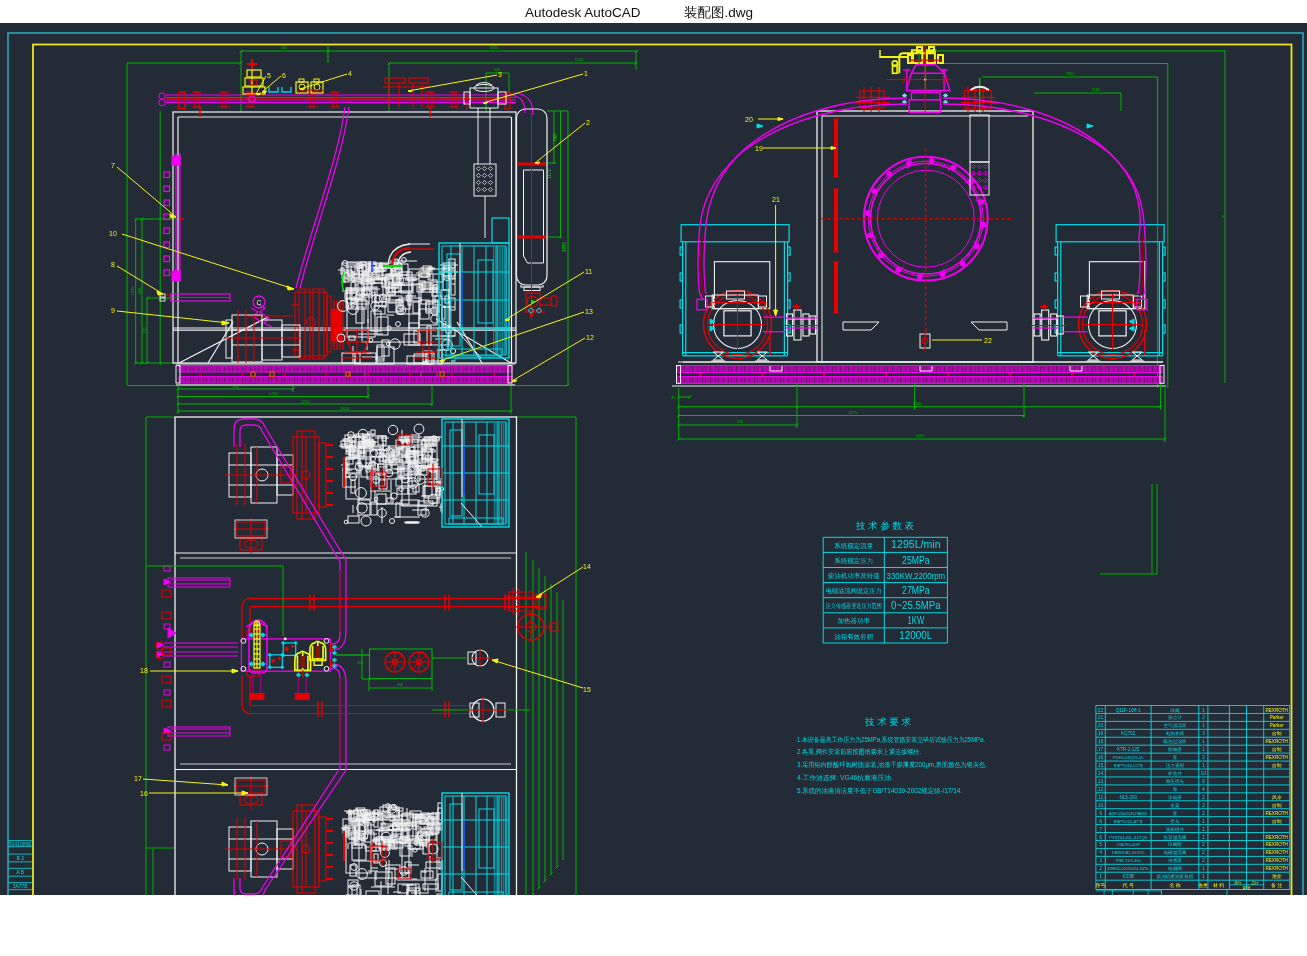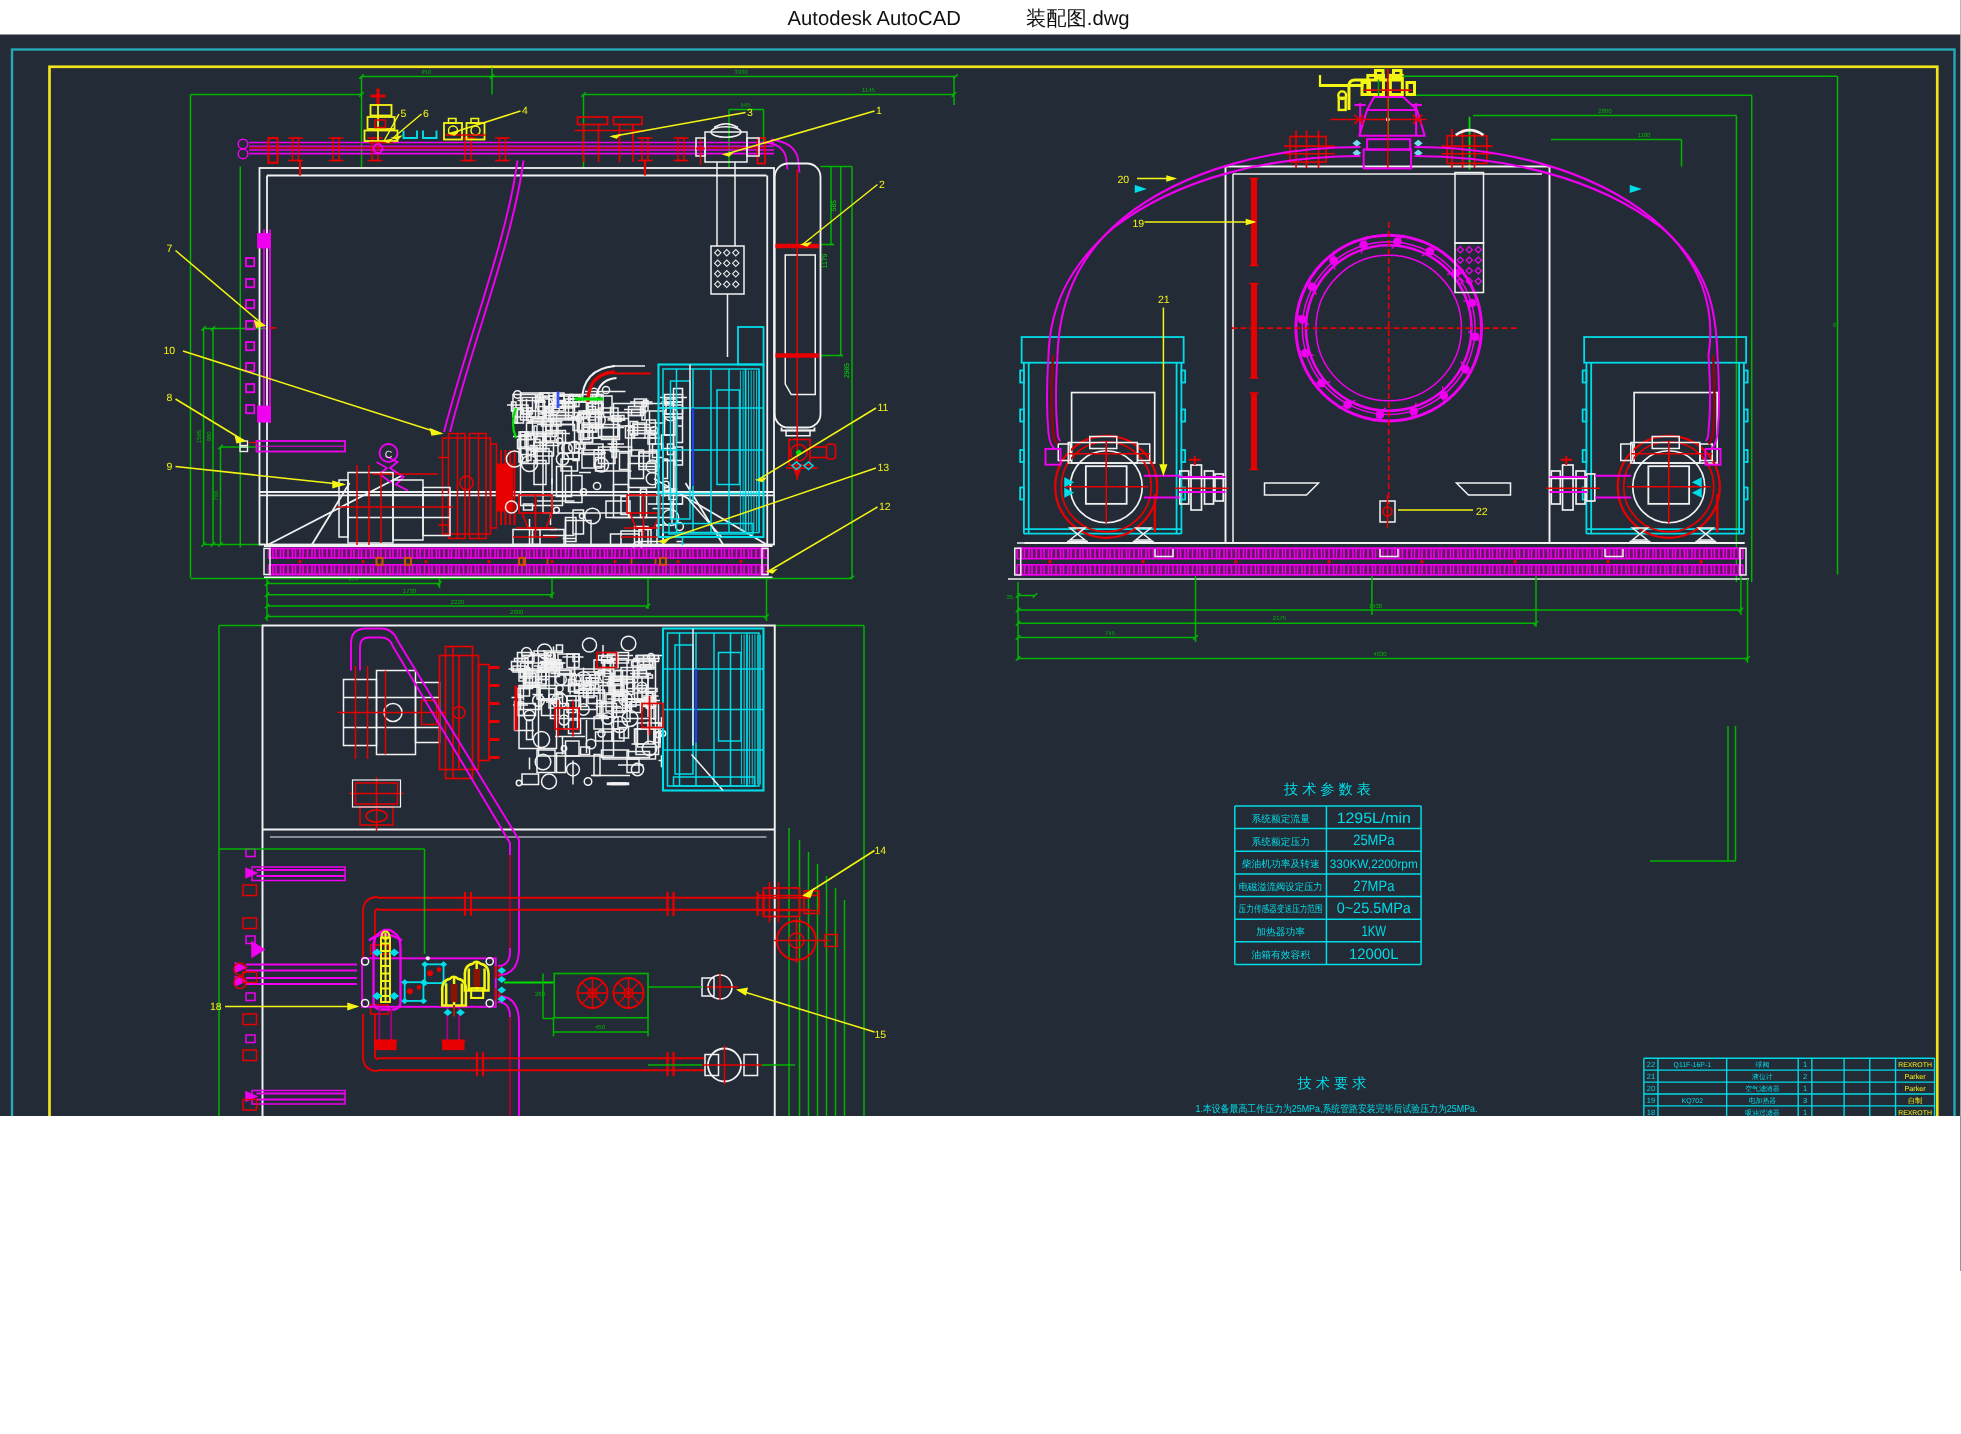--- a/index.html
+++ b/index.html
@@ -1,14 +1,14 @@
 <!DOCTYPE html>
 <html><head><meta charset="utf-8"><style>
 html,body{margin:0;padding:0;}
-#pg{position:relative;width:1307px;height:744px;background:#ffffff;overflow:hidden;}
+#pg{position:relative;width:1307px;height:895px;background:#ffffff;overflow:hidden;}
 svg text{font-family:"Liberation Sans",sans-serif;}
 </style></head><body>
 <div id="pg">
 <svg width="1307" height="956">
 <rect x="0" y="0" width="1307" height="23" fill="#ffffff" stroke="none"></rect>
 <rect x="0" y="23" width="1307" height="933" fill="#232b36" stroke="none"></rect>
 <text x="525" y="16.5" fill="#111111" font-size="13.5" text-anchor="start">Autodesk AutoCAD</text>
 <text x="684" y="16.5" fill="#111111" font-size="13.5" text-anchor="start">装配图.dwg</text>
 <rect x="8" y="33" width="1295" height="917" stroke="#26a9b8" stroke-width="1.6" fill="none"></rect>
 <rect x="33" y="44.5" width="1258.5" height="894" stroke="#f0e41c" stroke-width="1.8" fill="none"></rect>

